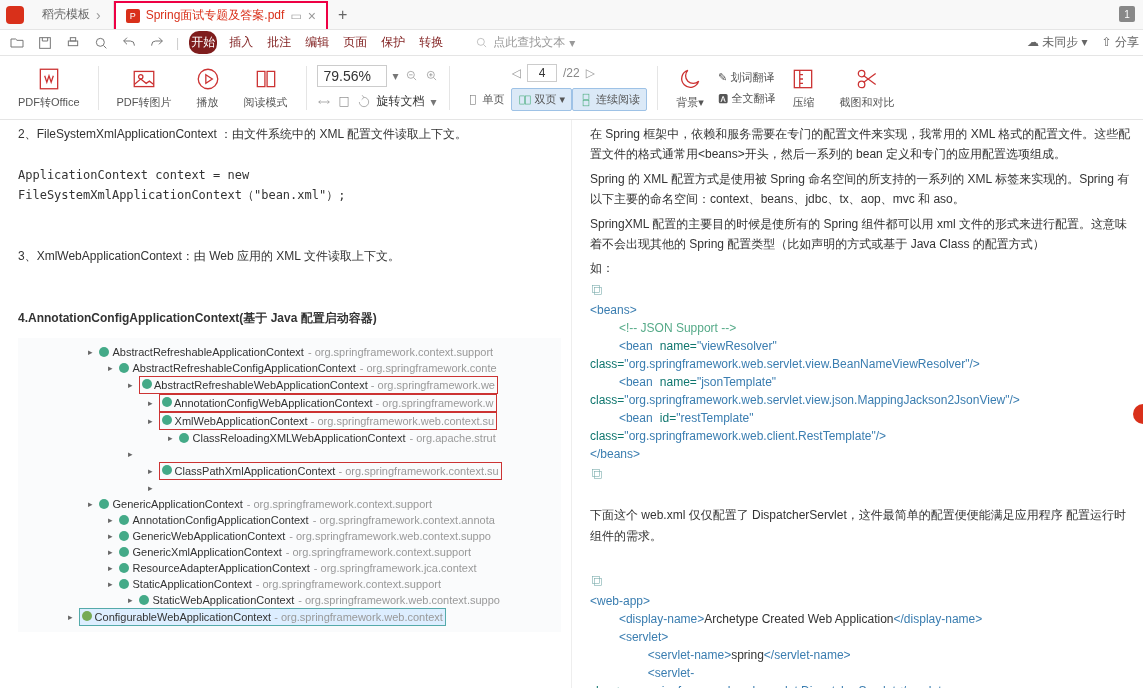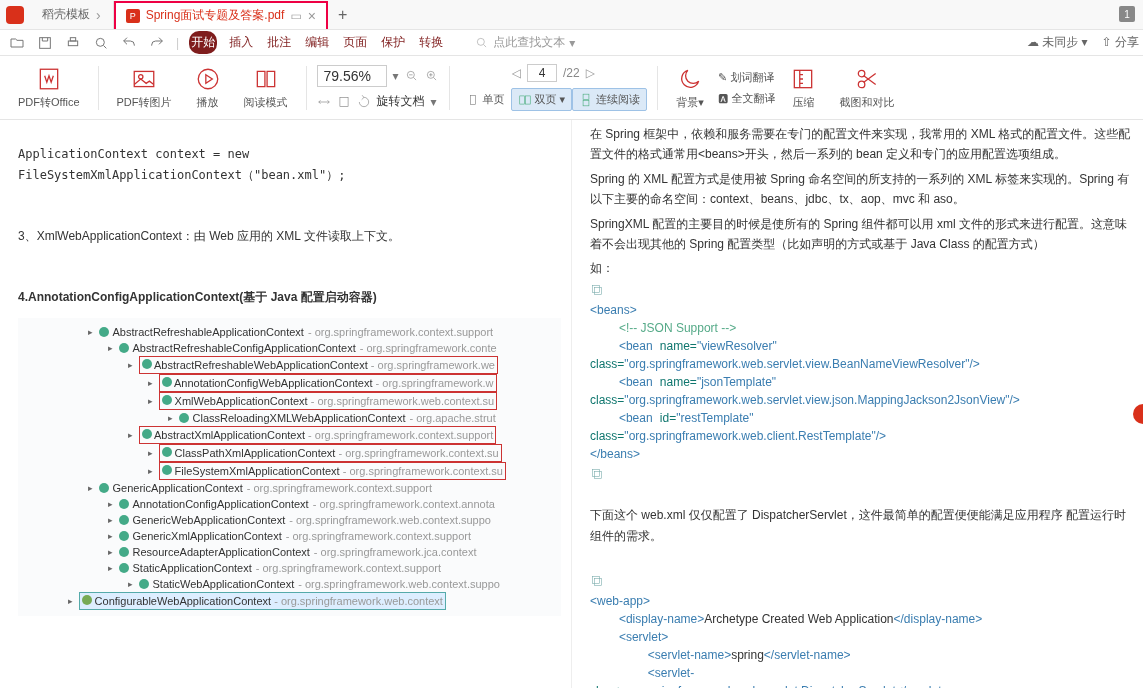--- a/index.html
+++ b/index.html
@@ -260,20 +260,21 @@
           <path d="M9 9l11 8M9 15l11-8"></path>
         </svg>
       </span>
       <span class="tl">截图和对比</span>
     </div>
 </div>
 
 <div class="content">
 
   <div class="page page-left">
+    <p>2、FileSystemXmlApplicationContext ：由文件系统中的 XML 配置文件读取上下文。</p>
     <br>
     <p class="mono">ApplicationContext context = new</p>
     <p class="mono">FileSystemXmlApplicationContext（"bean.xml"）;</p>
     <br><br>
     <p>3、XmlWebApplicationContext：由 Web 应用的 XML 文件读取上下文。</p>
     <br><br>
     <p style="font-weight:bold">4.AnnotationConfigApplicationContext(基于 Java 配置启动容器)</p>
 
     <div class="tree-img" id="tree">
         <div class="tree-row indent0">
@@ -301,29 +302,27 @@
           <span class="boxed"><span class="tbullet"></span> XmlWebApplicationContext <span class="pkg">- org.springframework.web.context.su</span></span>
         </div>
         <div class="tree-row indent4">
           <span class="arrow">▸</span>
           <span class="tbullet"></span> 
           <span>ClassReloadingXMLWebApplicationContext</span> 
           <span class="pkg">- org.apache.strut</span>
         </div>
         <div class="tree-row indent2">
           <span class="arrow">▸</span>
-          <span class="boxed"><span class="tbullet"></span> AbstractXmlApplicationContext <span class="pkg">- org.springframework.context.support</span></span>
         </div>
         <div class="tree-row indent3">
           <span class="arrow">▸</span>
           <span class="boxed"><span class="tbullet"></span> ClassPathXmlApplicationContext <span class="pkg">- org.springframework.context.su</span></span>
         </div>
         <div class="tree-row indent3">
           <span class="arrow">▸</span>
-          <span class="boxed"><span class="tbullet"></span> FileSystemXmlApplicationContext <span class="pkg">- org.springframework.context.su</span></span>
         </div>
         <div class="tree-row indent0">
           <span class="arrow">▸</span>
           <span class="tbullet"></span> 
           <span>GenericApplicationContext</span> 
           <span class="pkg">- org.springframework.context.support</span>
         </div>
         <div class="tree-row indent1">
           <span class="arrow">▸</span>
           <span class="tbullet"></span> 

